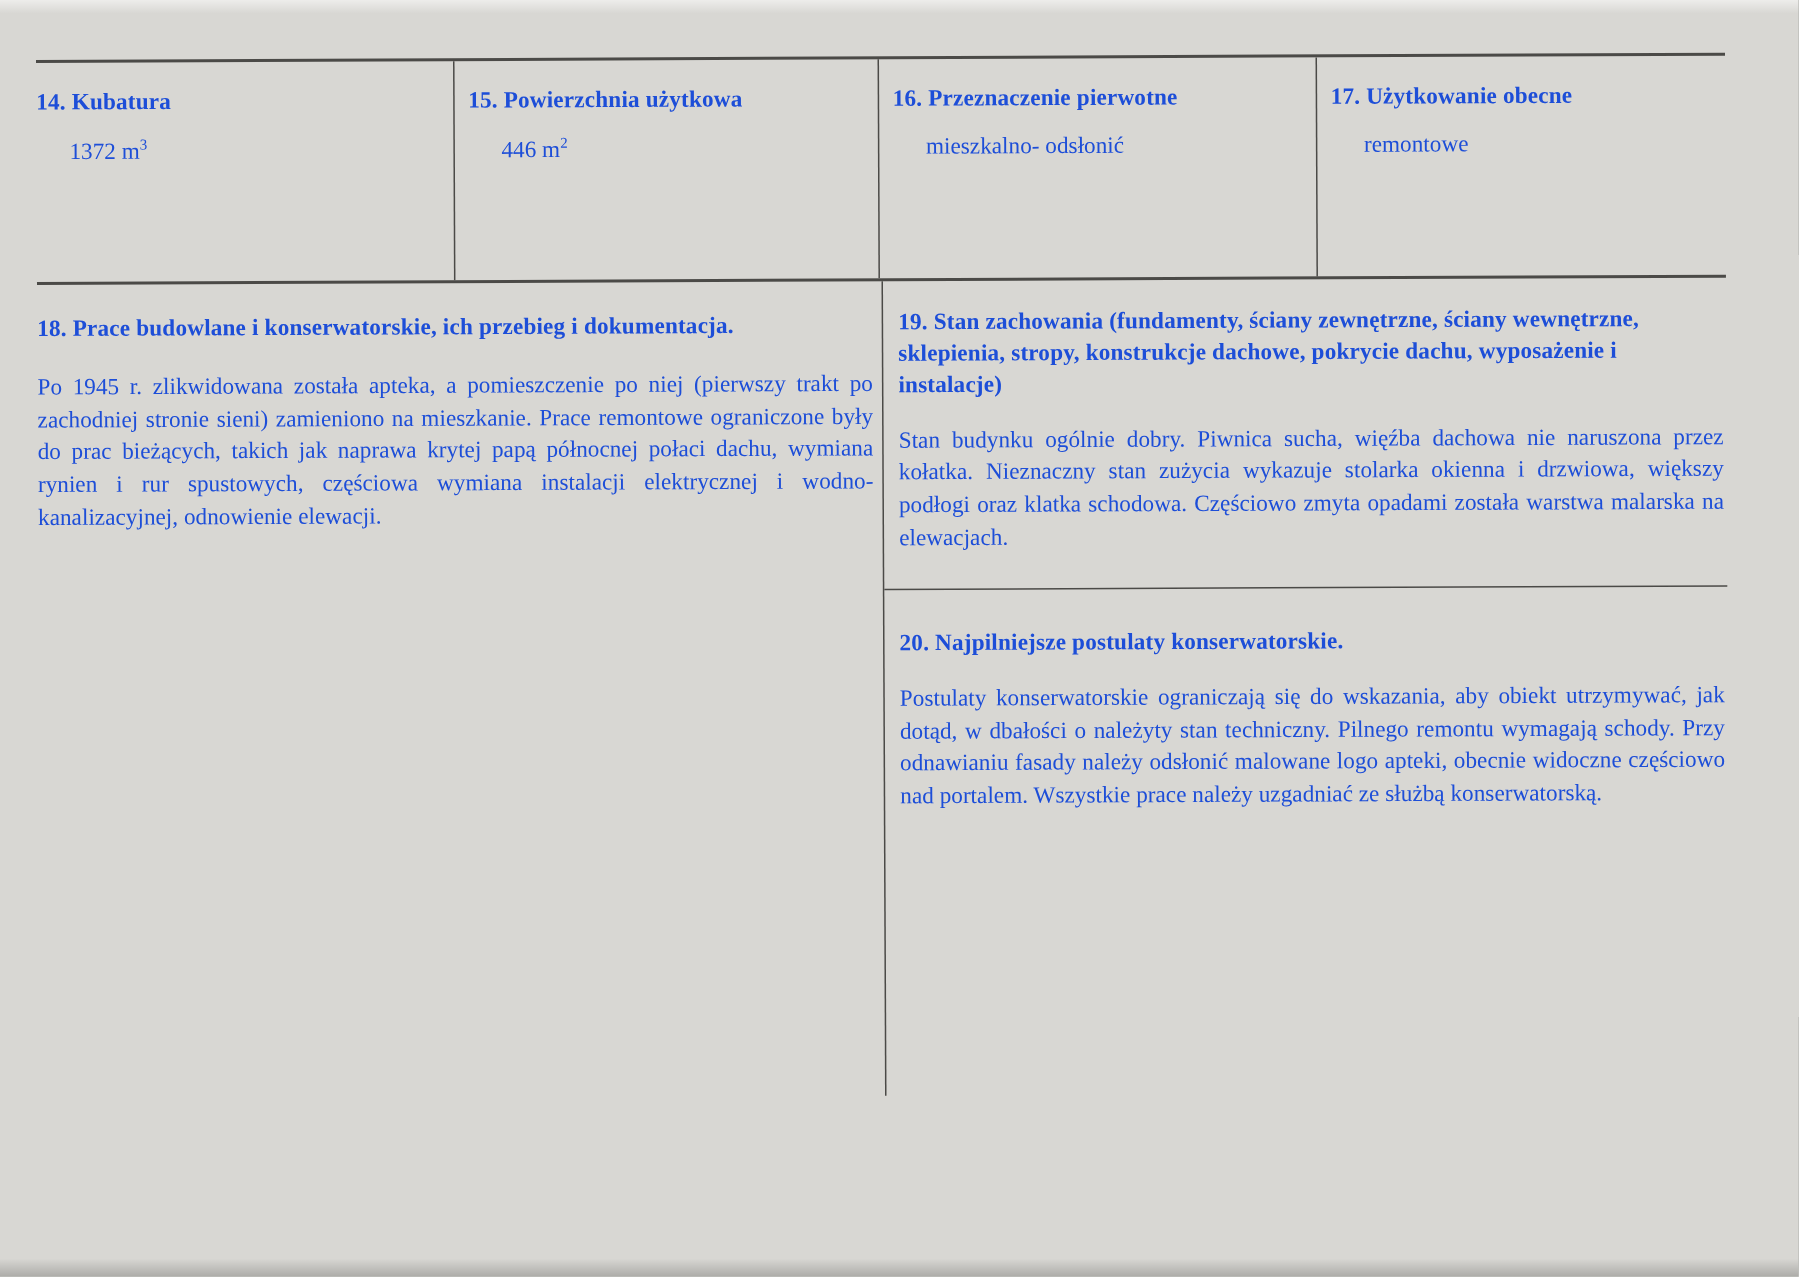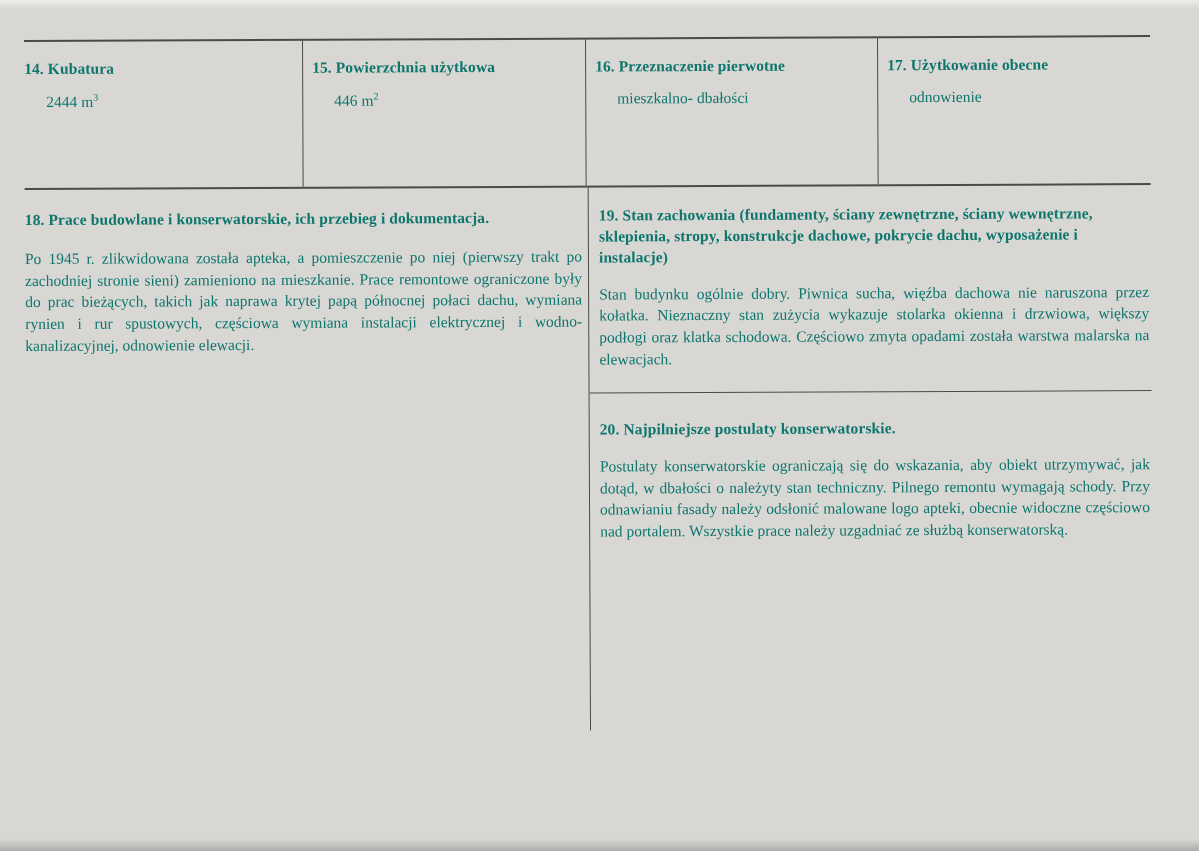--- a/index.html
+++ b/index.html
@@ -6,21 +6,21 @@
   html, body { margin: 0; padding: 0; }
   body { background: #8a8a88; }
 
   .page {
     position: relative;
     width: 1199px;
     height: 851px;
     background: #d8d7d3;
     overflow: hidden;
     font-family: "Liberation Serif", serif;
-    color: #0f766e;
+    color: #1d4ed8;
   }
   
   .page::before {
     content: "";
     position: absolute; left: 0; right: 0; top: 0; height: 9px;
     background: linear-gradient(to bottom, rgba(255,255,255,0.55), rgba(255,255,255,0));
     pointer-events: none;
   }
   .page::after {
     content: "";
@@ -103,36 +103,36 @@
 </head>
 <body>
 
 <div class="page">
   <div class="sheet">
 
     <div class="header-row">
 
       <div class="cell">
         <div class="cell-label">14. Kubatura</div>
-        <div class="cell-value"><span>2444 m</span><sup>3</sup></div>
+        <div class="cell-value"><span>1372 m</span><sup>3</sup></div>
       </div>
 
       <div class="cell">
         <div class="cell-label">15. Powierzchnia użytkowa</div>
         <div class="cell-value"><span>446 m</span><sup>2</sup></div>
       </div>
 
       <div class="cell">
         <div class="cell-label">16. Przeznaczenie pierwotne</div>
-        <div class="cell-value"><span>mieszkalno- dbałości</span></div>
+        <div class="cell-value"><span>mieszkalno- odsłonić</span></div>
       </div>
 
       <div class="cell">
         <div class="cell-label">17. Użytkowanie obecne</div>
-        <div class="cell-value"><span>odnowienie</span></div>
+        <div class="cell-value"><span>remontowe</span></div>
       </div>
 
     </div>
 
     <div class="columns">
 
       <div class="col-left">
         <div class="sec-title">18. Prace budowlane i konserwatorskie, ich przebieg i dokumentacja.</div>
         <div class="sec-body">Po 1945 r. zlikwidowana została apteka, a pomieszczenie po niej (pierwszy trakt po zachodniej stronie sieni) zamieniono na mieszkanie. Prace remontowe ograniczone były do prac bieżących, takich jak naprawa krytej papą północnej połaci dachu, wymiana rynien i rur spustowych, częściowa wymiana instalacji elektrycznej i wodno-kanalizacyjnej, odnowienie elewacji.</div>
       </div>

